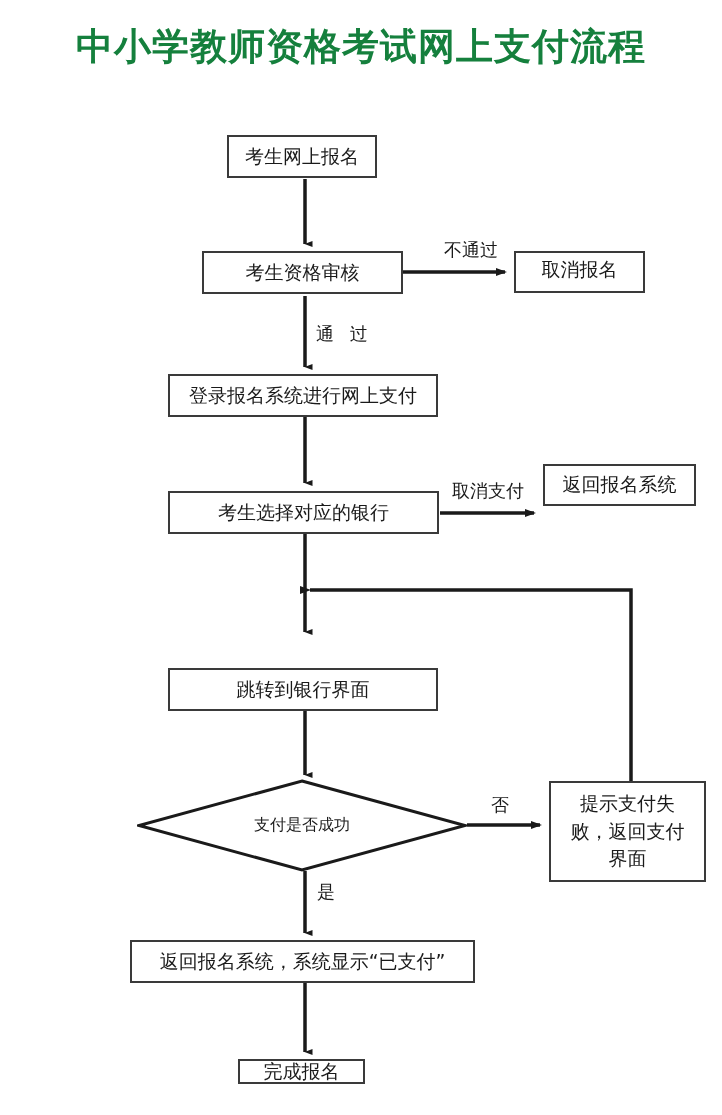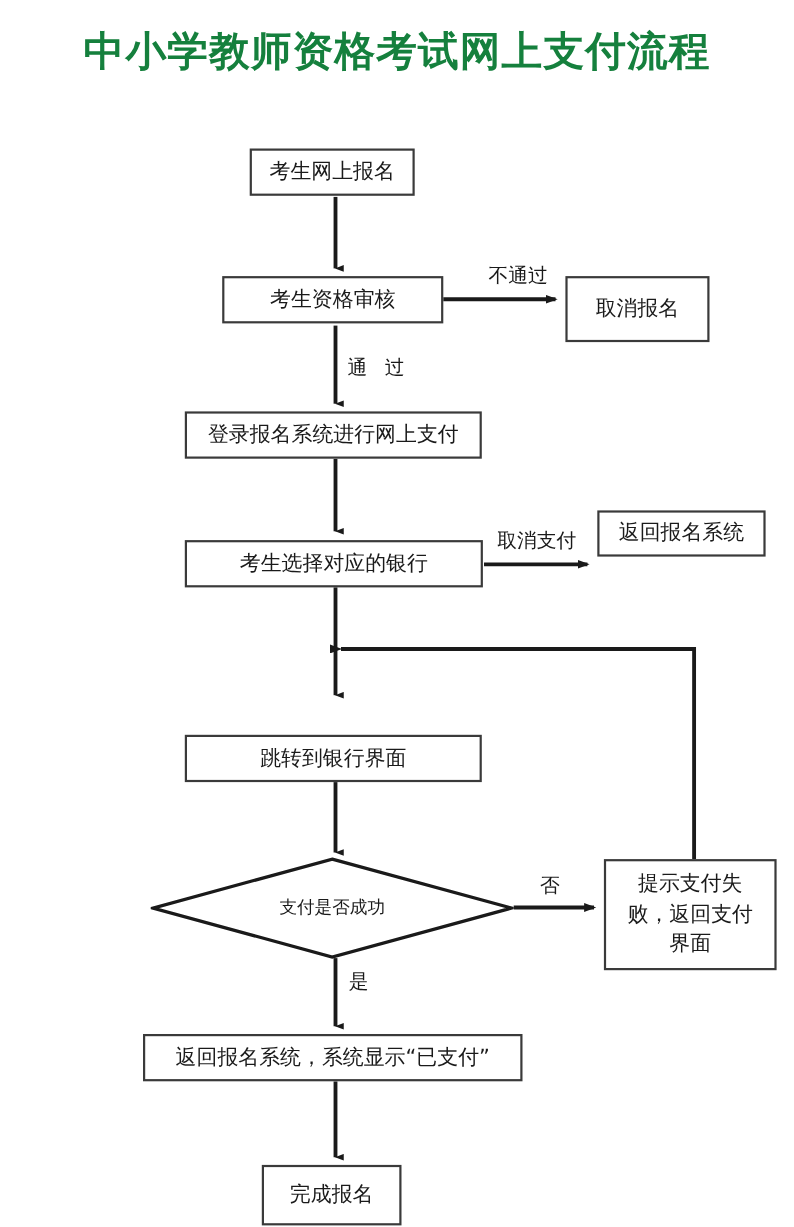--- a/index.html
+++ b/index.html
@@ -126,21 +126,21 @@
 
     <line x1="305" y1="871" x2="305" y2="933" stroke="#1a1a1a" stroke-width="3.5" marker-end="url(#arrow-down)"></line>
 
     <line x1="305" y1="983" x2="305" y2="1052" stroke="#1a1a1a" stroke-width="3.5" marker-end="url(#arrow-down)"></line>
   </svg>
 
   <div class="node" style="left:227px; top:135px; width:150px; height:43px;">考生网上报名</div>
 
   <div class="node" style="left:202px; top:251px; width:201px; height:43px;">考生资格审核</div>
 
-  <div class="node" style="left:514px; top:251px; width:131px; height:60px;">取消报名</div>
+  <div class="node" style="left:514px; top:251px; width:131px; height:42px;font-family:Liberation Mono, monospace;">取消报名</div>
 
   <div class="node" style="left:168px; top:374px; width:270px; height:43px;">登录报名系统进行网上支付</div>
 
   <div class="node" style="left:168px; top:491px; width:271px; height:43px;">考生选择对应的银行</div>
 
   <div class="node" style="left:543px; top:464px; width:153px; height:42px;">返回报名系统</div>
 
   <div class="node" style="left:168px; top:639px; width:270px; height:43px;margin-top:29px;">跳转到银行界面</div>
 
   <div class="diamond-wrap" style="left:137px; top:779px; width:330px; height:93px;">
@@ -151,21 +151,21 @@
   </div>
 
   <div class="node multiline" style="left:549px; top:781px; width:157px; height:101px;">
     <span>提示支付失</span>
     <span>败，返回支付</span>
     <span>界面</span>
   </div>
 
   <div class="node" style="left:130px; top:940px; width:345px; height:43px;">返回报名系统，系统显示“已支付”</div>
 
-  <div class="node" style="left:238px; top:1059px; width:127px; height:55px;">完成报名</div>
+  <div class="node" style="left:238px; top:1059px; width:127px; height:25px;">完成报名</div>
 
   <div class="edge-label" style="left:424px; top:238px;margin-left:20px;">不通过</div>
 
   <div class="edge-label spaced" style="left:316px; top:322px;">通 过</div>
 
   <div class="edge-label" style="left:452px; top:479px;">取消支付</div>
 
   <div class="edge-label" style="left:491px; top:793px;">否</div>
 
   <div class="edge-label" style="left:317px; top:880px;">是</div>

